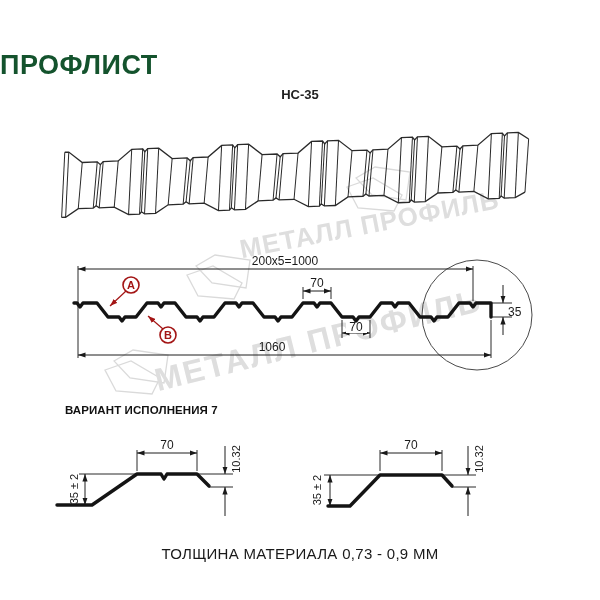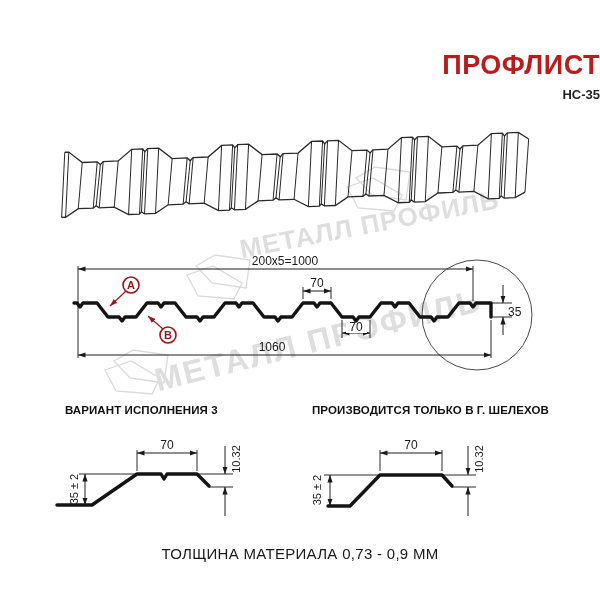--- a/index.html
+++ b/index.html
@@ -1,21 +1,21 @@
 <!DOCTYPE html>
 <html><head>
 <meta charset="utf-8">
 <style>
   html,body{margin:0;padding:0;background:#fff;}
   .page{position:relative;width:600px;height:600px;background:#ffffff;overflow:hidden;
         font-family:"Liberation Sans",sans-serif;color:#1a1a1a;}
   .abs{position:absolute;}
-  .title{top:50px;left:0;width:600px;text-align:right;font-size:27px;font-weight:700;
-         letter-spacing:.5px;color:#b91c1c;}
-  .subtitle{top:87px;left:0;width:600px;text-align:right;font-size:13px;font-weight:700;color:#222;}
+  .title{top:50px;left:0;width:600px;text-align:left;font-size:27px;font-weight:700;
+         letter-spacing:.5px;color:#14532d;}
+  .subtitle{top:87px;left:0;width:600px;text-align:center;font-size:13px;font-weight:700;color:#222;}
   .vtitle{font-size:11.5px;font-weight:700;line-height:14px;color:#111;letter-spacing:.1px;}
   .footer{top:545px;left:0;width:600px;text-align:center;font-size:15px;font-weight:400;
           letter-spacing:.3px;color:#1a1a1a;}
   .wm{position:absolute;white-space:nowrap;color:#dedede;font-weight:700;transform-origin:0 100%;}
   .wm1{left:243px;top:234px;font-size:26px;letter-spacing:1px;transform:rotate(-11deg);}
   .wm2{left:160px;top:362px;font-size:32px;letter-spacing:2px;transform:rotate(-14deg);}
   svg text{font-family:"Liberation Sans",sans-serif;fill:#1a1a1a;}
   .d12{font-size:12px;} .d11{font-size:11px;}
   .thin{stroke:#2b2b2b;stroke-width:1;fill:none;}
   .dimline{stroke:#1f1f1f;stroke-width:1;fill:none;}
@@ -149,23 +149,22 @@
     <path id="xs-profile" fill="none" stroke="#141414" stroke-width="3.4" stroke-linejoin="round" stroke-linecap="round" d="M74,303 L77,303 L80,307 L83,303 L97,303 L108,317 L119,317 L122,321 L125,317 L136,317 L147,303 L158,303 L161,307 L164,303 L175,303 L186,317 L197,317 L200,321 L203,317 L214,317 L225,303 L236,303 L239,307 L242,303 L253,303 L264,317 L275,317 L278,321 L281,317 L292,317 L303,303 L314,303 L317,307 L320,303 L331,303 L342,317 L353,317 L356,321 L359,317 L370,317 L381,303 L392,303 L395,307 L398,303 L409,303 L420,317 L431,317 L434,321 L437,317 L448,317 L459,303 L470,303 L473,307 L476,303 L487,303 L491,303 L491,317"></path>
 
     <path class="redline" d="M126,291 L110,306" marker-end="url(#mkR1)"></path>
     <circle class="redcirc" cx="131" cy="285" r="8"></circle>
     <text class="redtxt" x="131" y="289" text-anchor="middle">A</text>
     <path class="redline" d="M163,329 L148,316" marker-end="url(#mkR1)"></path>
     <circle class="redcirc" cx="168" cy="335" r="8"></circle>
     <text class="redtxt" x="168" y="339" text-anchor="middle">B</text>
   </svg>
 
-  <div class="abs vtitle" style="left:65px;top:403px">ВАРИАНТ ИСПОЛНЕНИЯ 3</div>
+  <div class="abs vtitle" style="left:65px;top:403px">ВАРИАНТ ИСПОЛНЕНИЯ 7</div>
   <div class="abs vtitle" style="left:312px;top:403px">
-    <div>ПРОИЗВОДИТСЯ ТОЛЬКО В Г. ШЕЛЕХОВ</div>
   </div>
 
   <svg class="abs" style="left:45px;top:438px" width="250" height="100" viewBox="45 438 250 100">
     <defs>
       <marker id="mkB2" viewBox="0 0 8 6" markerWidth="8" markerHeight="6" refX="7.5" refY="3" orient="auto-start-reverse" markerUnits="userSpaceOnUse">
         <path d="M0,0.4 L7.5,3 L0,5.6 Z" fill="#1a1a1a"></path>
       </marker>
     </defs>
     <path class="thin" d="M79,474 L137,474"></path>
     <path class="dimline" d="M85,474 L85,505" marker-start="url(#mkB2)" marker-end="url(#mkB2)"></path>

